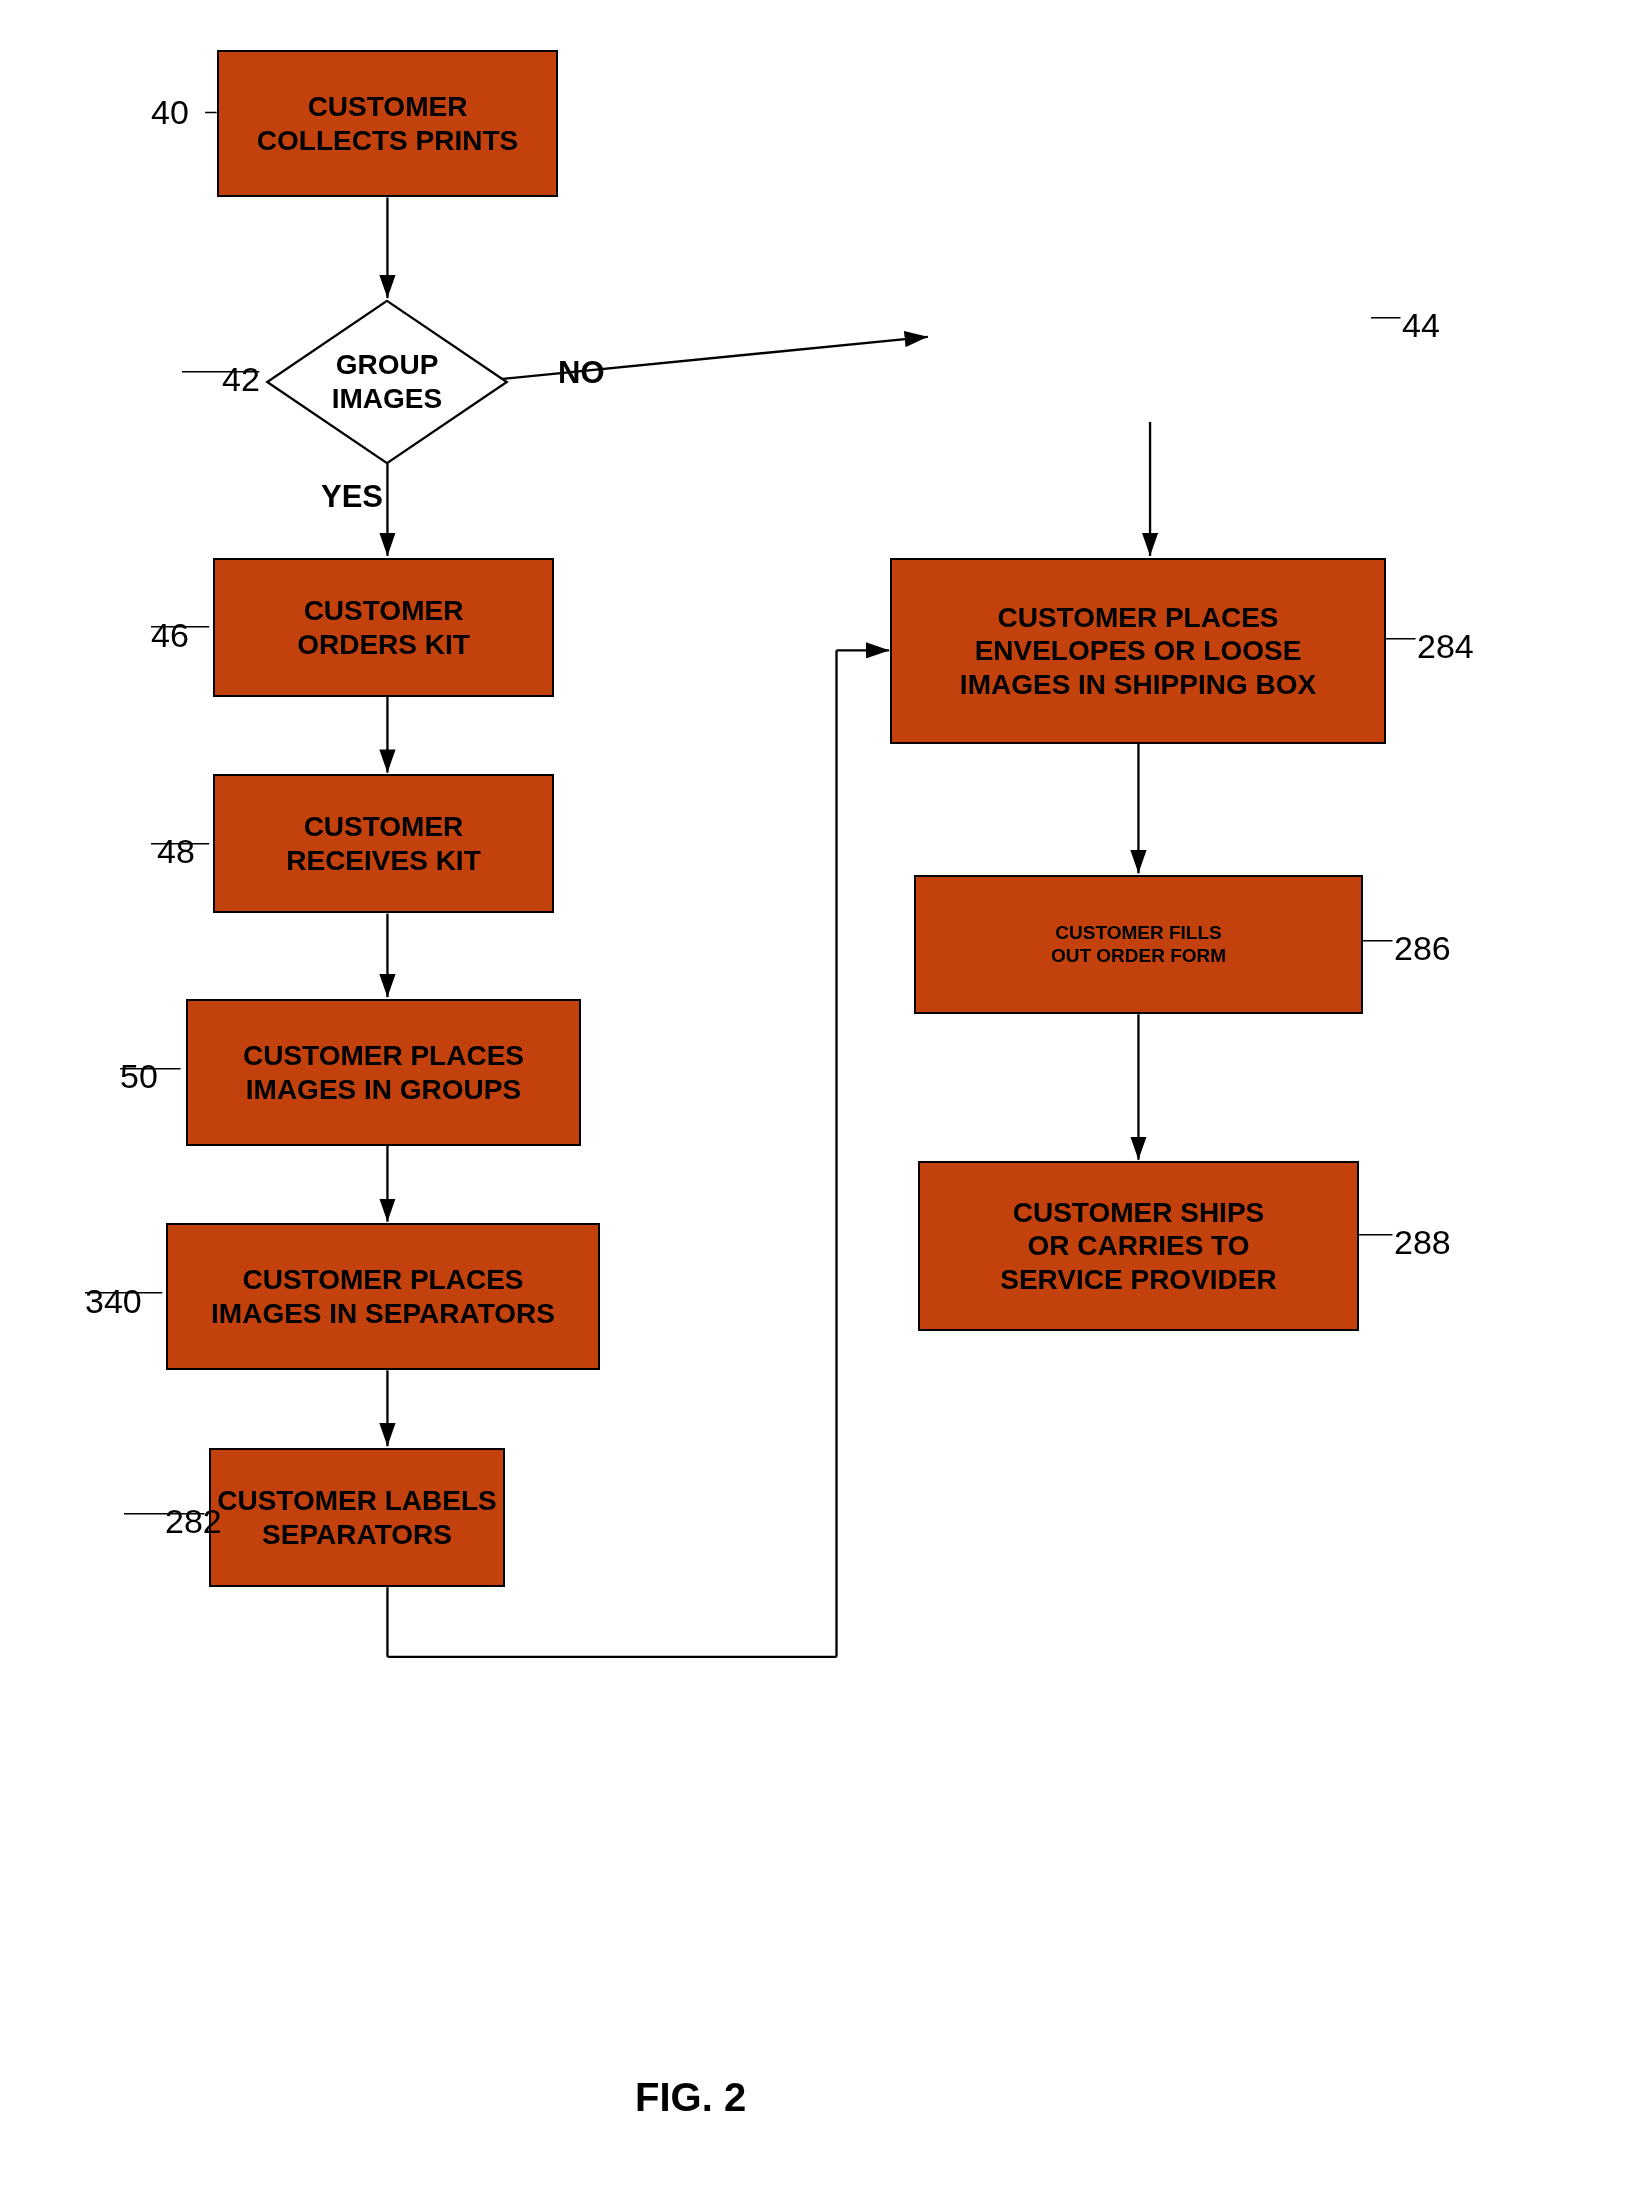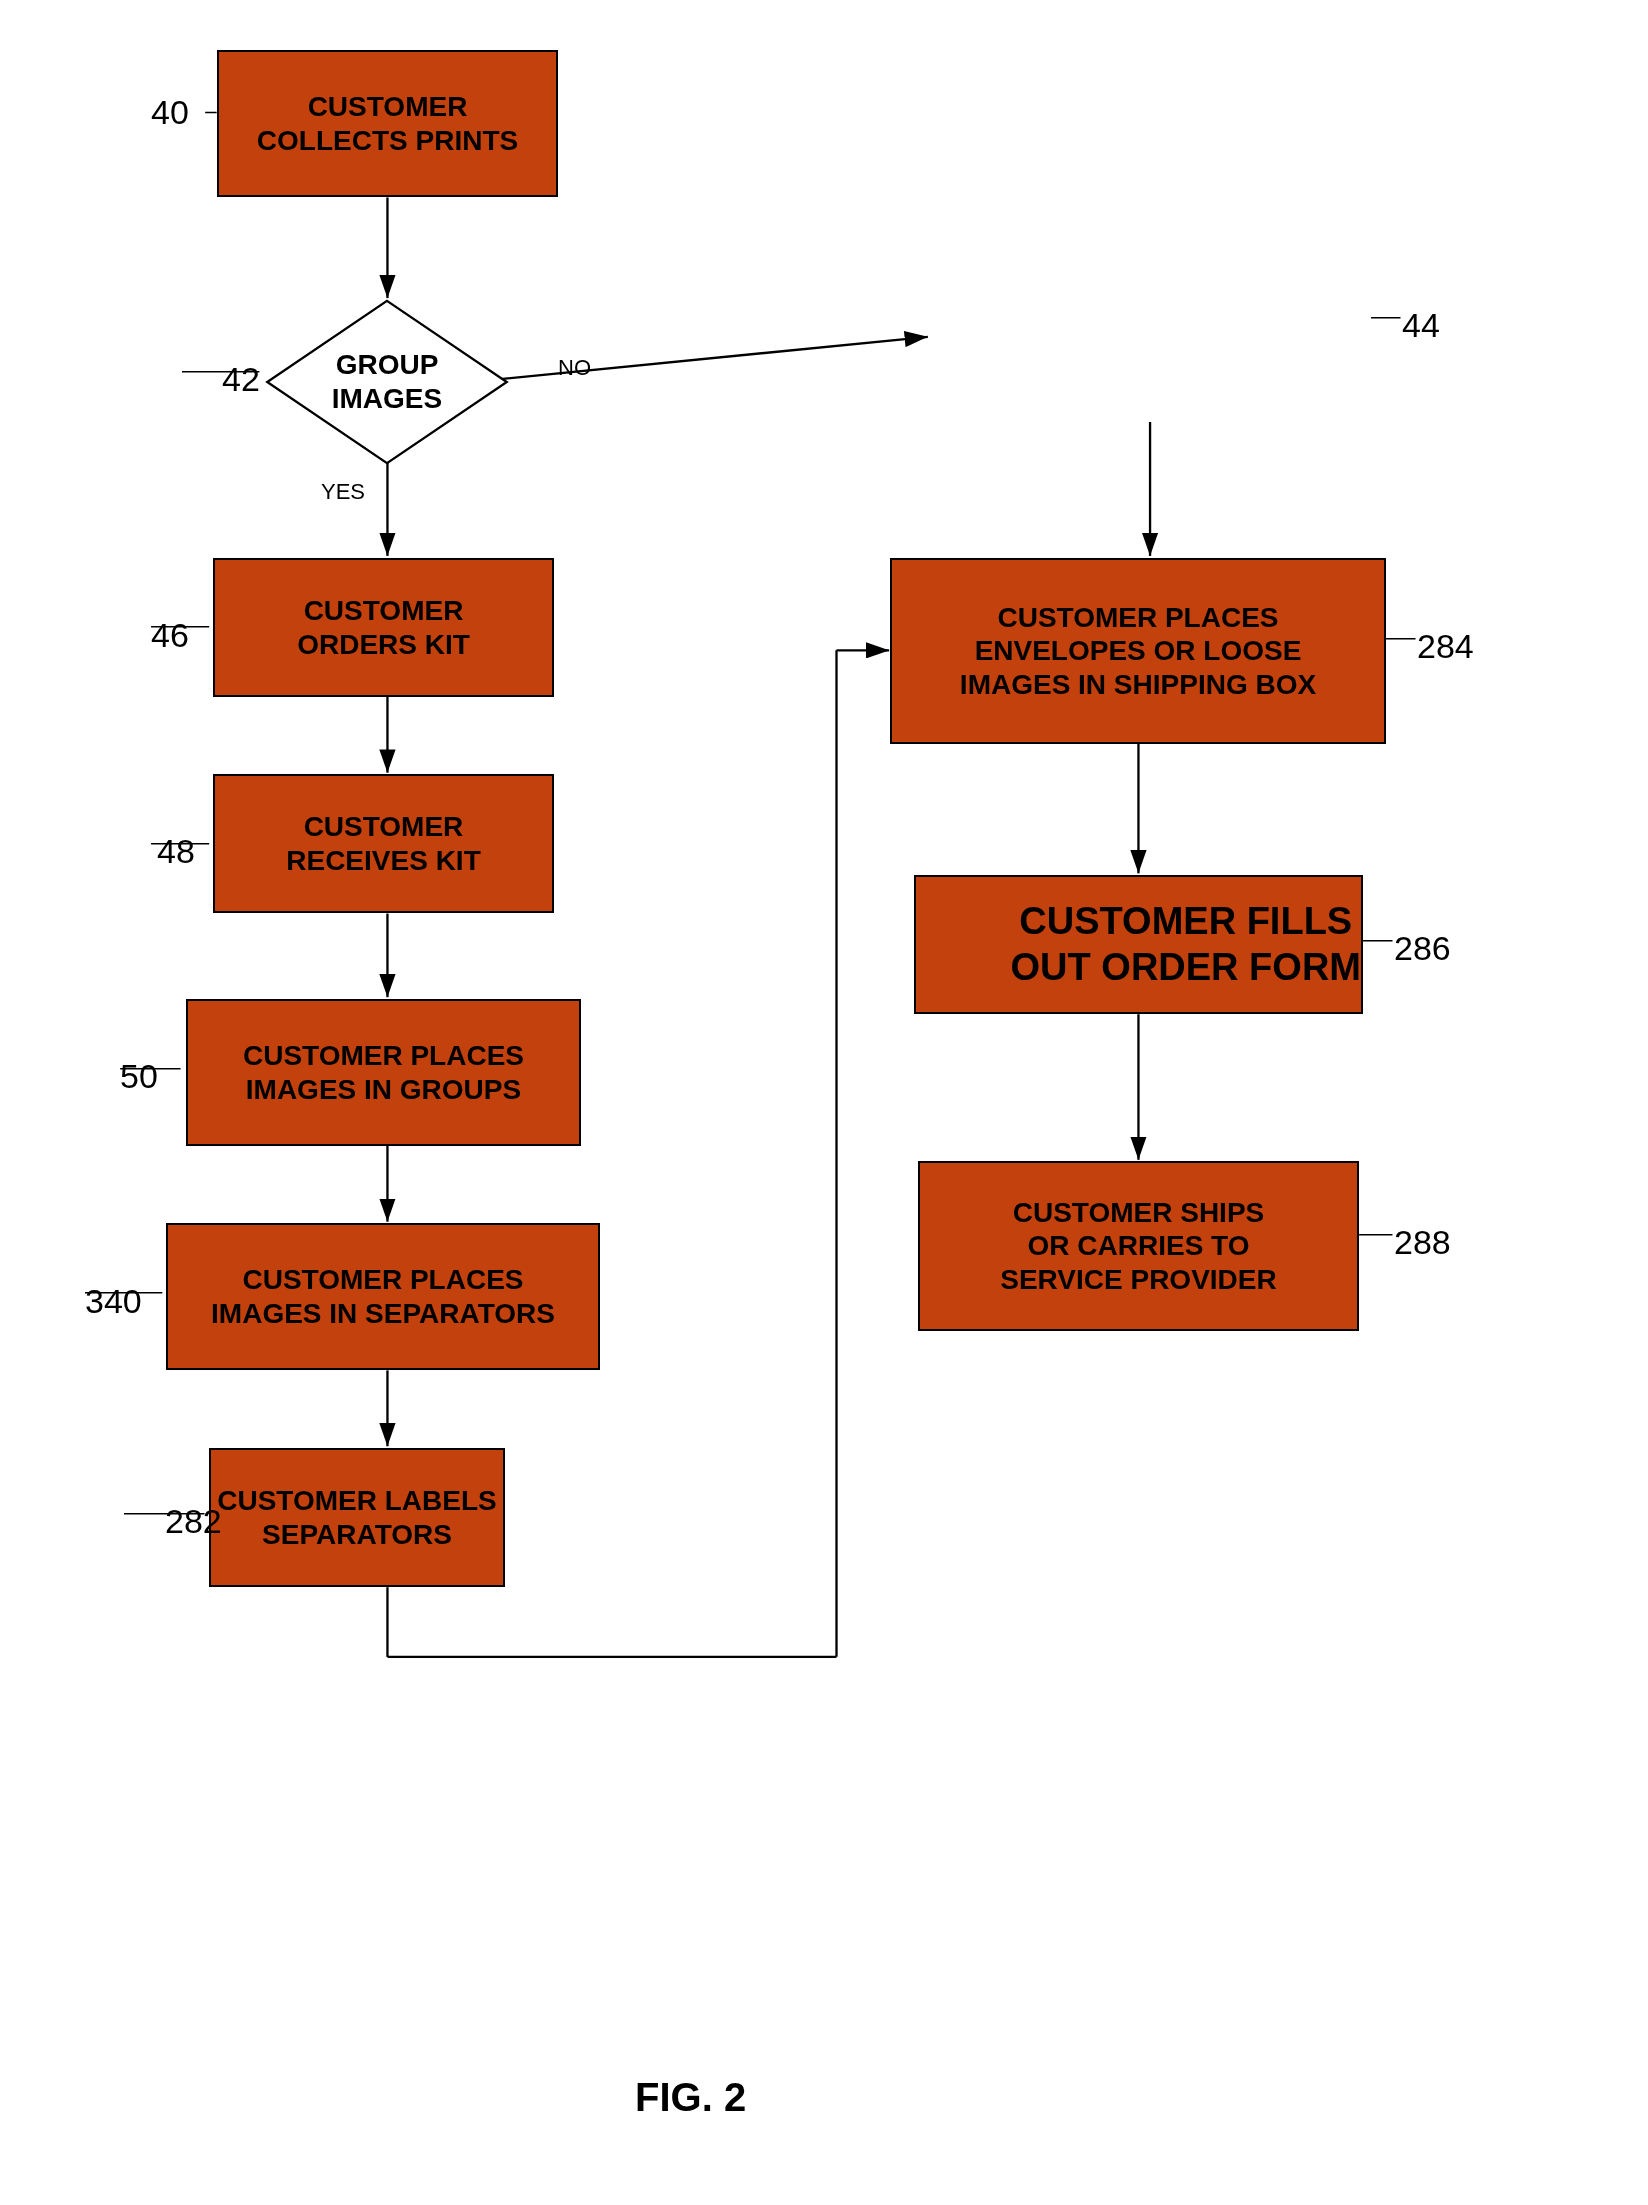--- a/index.html
+++ b/index.html
@@ -77,22 +77,22 @@
     svg.arrows {
       position: absolute;
       top: 0; left: 0;
       width: 1649px;
       height: 2205px;
       pointer-events: none;
     }
 
     .yes-no-label {
       position: absolute;
-      font-size: 22px;
-      font-weight: normal;
+      font-size: 31px;
+      font-weight: bold;
       font-family: Arial, sans-serif;
     }
   </style>
 </head>
 <body>
 
 <div class="diagram-container">
 
   <svg class="arrows" viewBox="0 0 2129 2848" width="1649" height="2205">
     <defs>
@@ -206,21 +206,21 @@
   <div class="flow-box" style="left:890px; top:558px; width:496px; height:186px; font-size:28px;">
     <span style="white-space:pre-line;">CUSTOMER PLACES
 ENVELOPES OR LOOSE
 IMAGES IN SHIPPING BOX</span>
   </div>
   <span class="label-text" style="left:1417px; top:627px;">284</span>
   <svg style="position:absolute;top:631px;left:1386px;width:35px;height:15.5px;pointer-events:none" viewBox="0 0 45 20" width="35" height="15.5">
     <line x1="0" y1="10" x2="38" y2="10" stroke="#000" stroke-width="2"></line>
   </svg>
 
-  <div class="flow-box" style="left:914px; top:875px; width:449px; height:139px; font-size:38px;justify-content:flex-end;">
+  <div class="flow-box" style="left:914px; top:875px; width:449px; height:139px; font-size:19px;">
     <span style="white-space:pre-line;">CUSTOMER FILLS
 OUT ORDER FORM</span>
   </div>
   <span class="label-text" style="left:1394px; top:929px;">286</span>
   <svg style="position:absolute;top:933px;left:1363px;width:35px;height:15.5px;pointer-events:none" viewBox="0 0 45 20" width="35" height="15.5">
     <line x1="0" y1="10" x2="38" y2="10" stroke="#000" stroke-width="2"></line>
   </svg>
 
   <div class="flow-box" style="left:918px; top:1161px; width:441px; height:170px; font-size:28px;">
     <span style="white-space:pre-line;">CUSTOMER SHIPS

